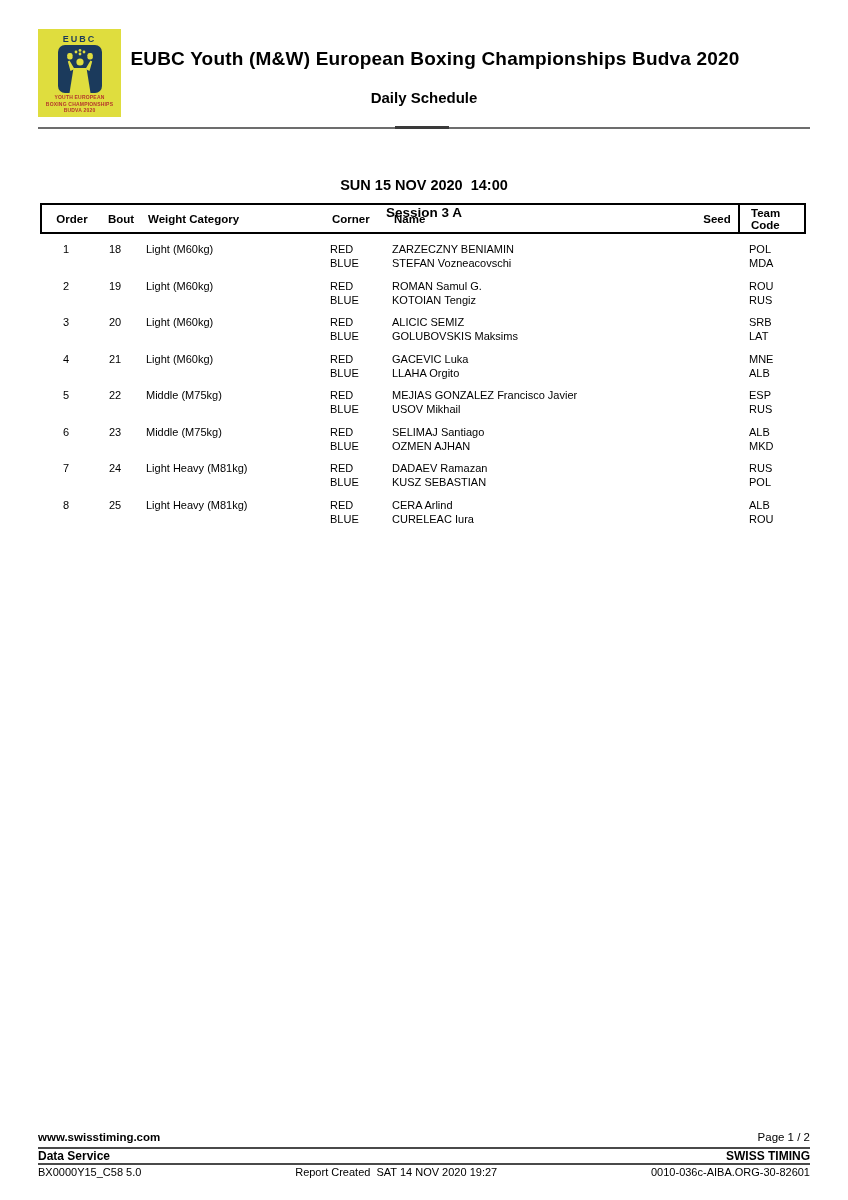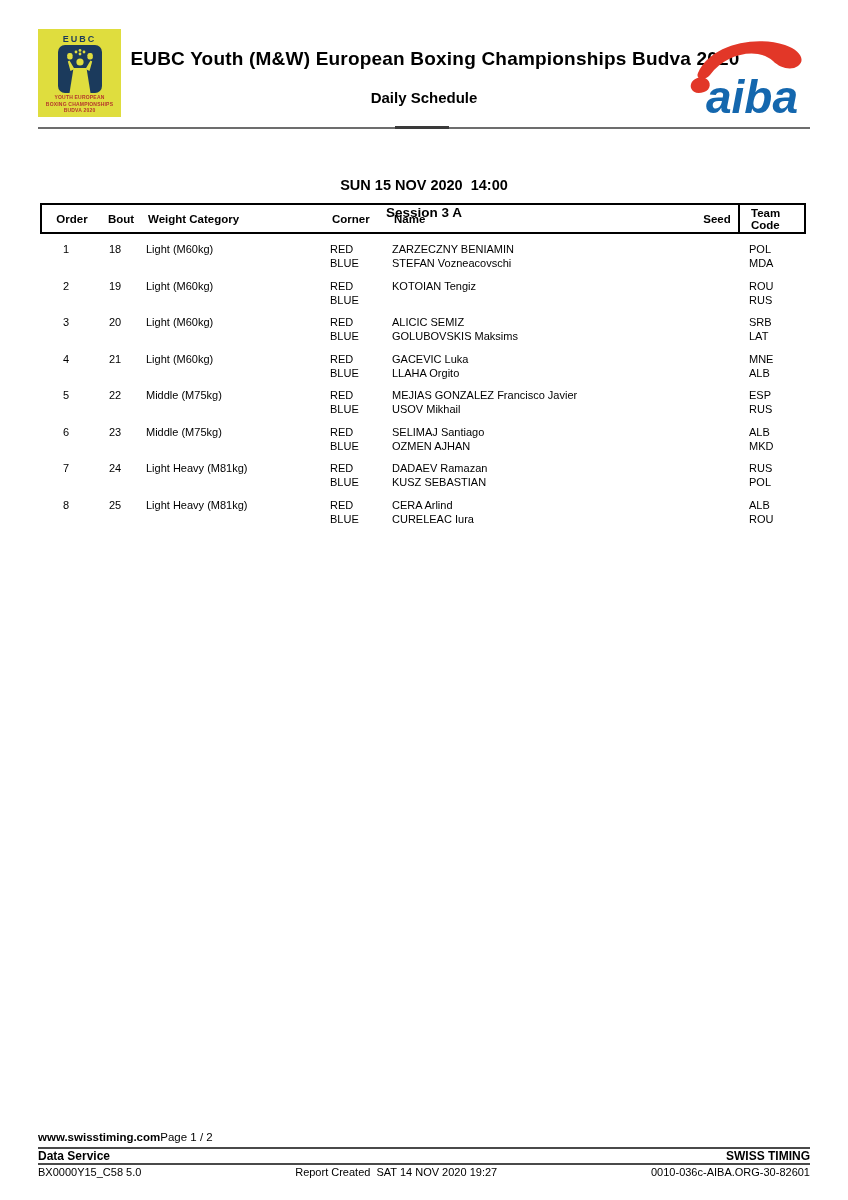--- a/index.html
+++ b/index.html
@@ -38,21 +38,21 @@
   .th-team { border-left:2px solid #000; height:27px; padding:1px 0 0 11px;
              line-height:12px; align-self:stretch; display:flex; flex-direction:column; justify-content:center; }
   .rows { position:absolute; left:40px; top:242px; width:766px; }
   .bout-row { margin-bottom:8.5px; font-size:11px; line-height:14px; }
   .c-order, .c-bout { text-align:center; }
   .c-team { padding-left:13px; }
   .line { height:14px; }
 
   
   .f-row1 { position:absolute; left:38px; right:38px; top:1131px; display:flex;
-            font-size:11.5px; }
+            justify-content:space-between; font-size:11.5px; }
   .f-www  { font-weight:bold; }
   .f-rule1 { position:absolute; left:38px; right:38px; top:1147px; height:2px; background:#4a4a4a; }
   .f-row2 { position:absolute; left:38px; right:38px; top:1149px; display:flex;
             justify-content:space-between; font-size:12px; font-weight:bold; }
   .f-rule2 { position:absolute; left:38px; right:38px; top:1163px; height:2px; background:#4a4a4a; }
   .f-row3 { position:absolute; left:38px; right:38px; top:1166px; display:flex;
             justify-content:space-between; font-size:11px; }
   .f-center { white-space:pre; }
 </style>
 </head>
@@ -78,27 +78,20 @@
     <div class="logo-lines">
       <div>YOUTH EUROPEAN</div>
       <div>BOXING CHAMPIONSHIPS</div>
       <div>BUDVA 2020</div>
     </div>
   </div>
 
   <div class="app-title">EUBC Youth (M&amp;W) European Boxing Championships Budva 2020</div>
   <div class="subtitle">Daily Schedule</div>
 
-  <div class="aiba-wrap">
-    <svg width="122" height="90" viewBox="0 0 122 90">
-      <path d="M10 40 C 22 12, 66 2, 97 12 C 112 17, 118 27, 110 33 C 103 38, 92 35, 85 28 C 70 14, 38 20, 22 42 C 17 48, 7 47, 10 40 Z" fill="#e23728"></path>
-      <path d="M3 55 C 1 48, 10 42, 17 45 C 24 48, 23 57, 16 59 C 10 61, 5 60, 3 55 Z" fill="#e23728"></path>
-      <text x="18" y="80" font-size="46" font-weight="bold" font-style="italic" font-family="&quot;Liberation Sans&quot;,&quot;DejaVu Sans&quot;,sans-serif" fill="#1467ae">aiba</text>
-    </svg>
-  </div>
 
   <div class="header-rule"></div>
   <div class="rule-accent"></div>
 
   <div class="session-name">Session 3 A</div>
   <div class="session-datetime">SUN 15 NOV 2020  14:00</div>
 
   <div class="thead tgrid">
     <div class="th-order">Order</div>
     <div class="th-bout">Bout</div>
@@ -140,20 +133,21 @@
     <div class="bout-row tgrid">
       <div class="c-order">2</div>
       <div class="c-bout">19</div>
       <div></div>
       <div class="c-weight">Light (M60kg)</div>
       <div class="c-corner">
         <div class="line">RED</div>
         <div class="line">BLUE</div>
       </div>
       <div class="c-name">
+        <div class="line">ROMAN Samul G.</div>
         <div class="line">KOTOIAN Tengiz</div>
       </div>
       <div class="c-seed">
         <div class="line"></div>
         <div class="line"></div>
       </div>
       <div class="c-team">
         <div class="line">ROU</div>
         <div class="line">RUS</div>
       </div>

